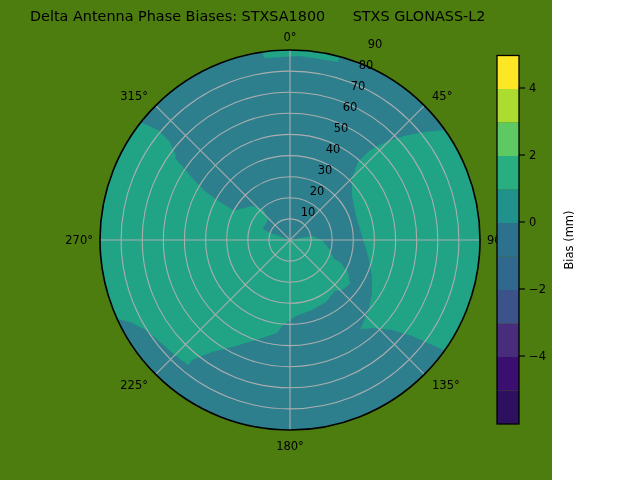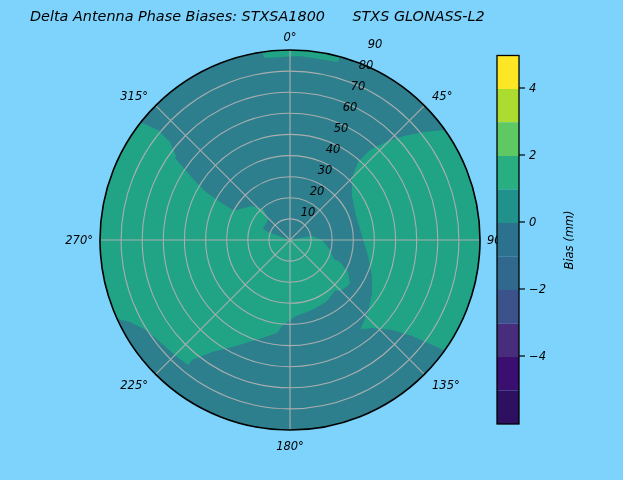--- a/index.html
+++ b/index.html
@@ -8,24 +8,23 @@
     background: #ffffff;
   }
   body {
     width: 640px;
     height: 480px;
     overflow: hidden;
     font-family: "DejaVu Sans", sans-serif;
   }
   #figure {
     position: relative;
-    width: 623px;
+    width: 552px;
     height: 480px;
-    background: #7dd3fc;
-    font-style: italic;
+    background: #4d7c0f;
   }
   #chart-title {
     position: absolute;
     left: 30px;
     top: 8px;
     font-size: 14.4px;
     color: #000000;
     white-space: pre;
     letter-spacing: 0px;
   }

